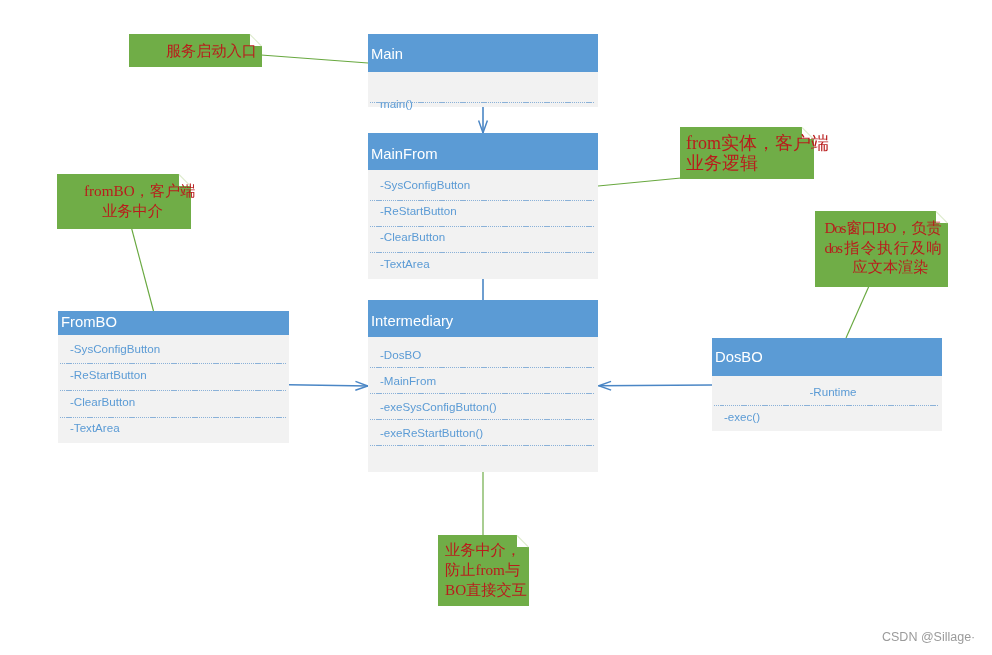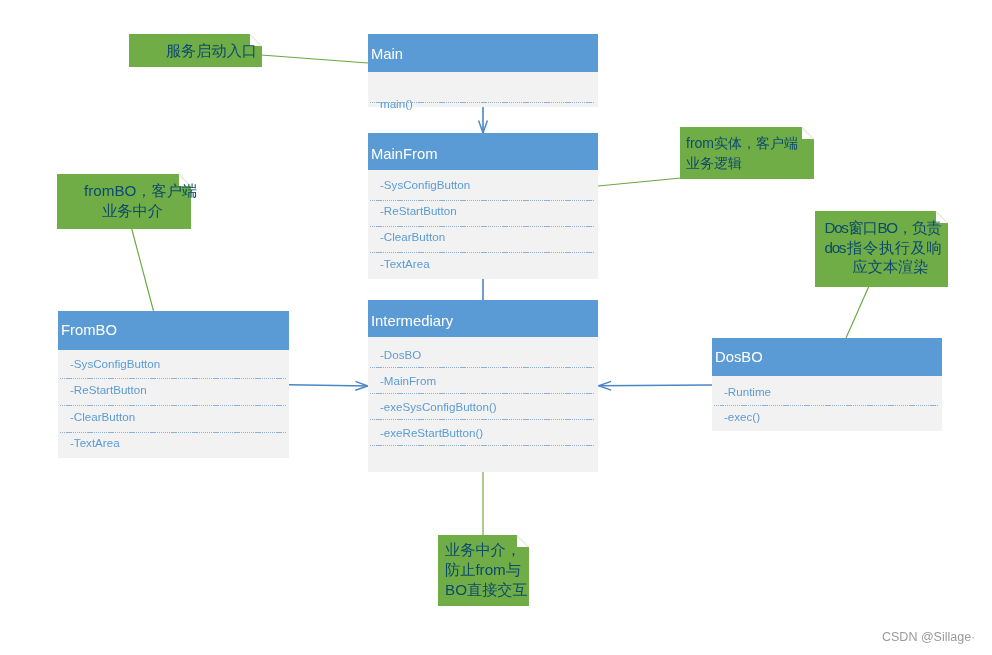--- a/index.html
+++ b/index.html
@@ -13,21 +13,21 @@
             display:flex;align-items:center;}
   .uml .cbody{background:#f2f2f2;box-sizing:border-box;position:relative;}
   .uml .row{color:#5b9bd5;font-size:11.6px;box-sizing:border-box;position:absolute;left:0;right:0;
             display:flex;align-items:center;padding-left:12px;padding-top:3px;}
   .uml .sep{position:absolute;left:2px;right:3px;height:1px;
             background-image:repeating-linear-gradient(to right,#8ab1d8 0 1.25px,rgba(0,0,0,0) 1.25px 2.1px);}
   .note{position:absolute;box-sizing:border-box;}
   .note svg.noteshape{position:absolute;left:0;top:0;}
   .notetext{position:absolute;left:0;top:0;width:100%;height:100%;
             display:flex;flex-direction:column;justify-content:center;
-            color:#0c4a6e;box-sizing:border-box;}
+            color:#b91c1c;box-sizing:border-box;font-family:Liberation Serif, serif;}
   .nline{white-space:nowrap;}
   .tleft{text-align:left;}
   .tright{text-align:right;}
   .tcenter{text-align:center;margin-left:16px;}
   .nolsp{letter-spacing:0px;}
   .tjustify{text-align:justify;text-align-last:justify;}
   .wm{position:absolute;color:#9b9b9b;font-size:12.5px;letter-spacing:0px;}
 </style>
 </head>
 <body>
@@ -105,21 +105,21 @@
       <div class="row" style="top:78.60px;height:27.00px;">
           <span style="position:relative;top:2px;">-exeReStartButton()</span>
         </div>
       <div class="sep" style="top:30px;"></div>
       <div class="sep" style="top:56px;"></div>
       <div class="sep" style="top:82px;"></div>
       <div class="sep" style="top:108px;"></div>
     </div>
   </div>
   <div class="uml" style="left:58px;top:311px;width:231px;height:147.00px;">
-    <div class="hdr" style="height:39px;">
+    <div class="hdr" style="height:24px;">
         <span style="position:relative;top:-1px;left:3px;">FromBO</span>
       </div>
     <div class="cbody" style="height:108.00px;">
       <div class="row" style="top:0.00px;height:27.00px;">
           <span style="position:relative;top:-2px;">-SysConfigButton</span>
         </div>
       <div class="row" style="top:26.60px;height:27.00px;">
           <span style="position:relative;top:-2px;">-ReStartButton</span>
         </div>
       <div class="row" style="top:53.20px;height:27.00px;">
@@ -131,21 +131,21 @@
       <div class="sep" style="top:28px;"></div>
       <div class="sep" style="top:55px;"></div>
       <div class="sep" style="top:82px;"></div>
     </div>
   </div>
   <div class="uml" style="left:712px;top:338px;width:230px;height:93.00px;">
     <div class="hdr" style="height:38px;">
         <span style="position:relative;top:0px;left:3px;">DosBO</span>
       </div>
     <div class="cbody" style="height:55.00px;">
-      <div class="row" style="top:0.00px;height:27.50px;">
+      <div class="row" style="top:0.00px;height:27.50px;justify-content:center;">
           <span style="position:relative;top:0px;">-Runtime</span>
         </div>
       <div class="row" style="top:25.50px;height:27.50px;">
           <span style="position:relative;top:0px;">-exec()</span>
         </div>
       <div class="sep" style="top:29px;"></div>
     </div>
   </div>
   <div class="note" style="left:129px;top:34px;width:133px;height:33px;">
     <svg class="noteshape" width="133" height="33" viewBox="0 0 133 33">
@@ -164,21 +164,21 @@
     <div class="notetext" style="font-size:15.2px;line-height:20px;padding:0px 10px 2px 11px;letter-spacing:0px;">
       <div class="nline tcenter">fromBO，客户端</div>
       <div class="nline tcenter">业务中介</div>
     </div>
   </div>
   <div class="note" style="left:680px;top:127px;width:134px;height:52px;">
     <svg class="noteshape" width="134" height="52" viewBox="0 0 134 52">
       <polygon points="0,0 122,0 122,12 134,12 134,52 0,52" fill="#70ad47"></polygon>
       <path d="M 122 0.5 L 133.4 12" stroke="#dfeccf" stroke-width="1.1" fill="none"></path>
     </svg>
-    <div class="notetext" style="font-size:14px;line-height:20px;padding:0px 6px 1px 6px;letter-spacing:0px;">
+    <div class="notetext" style="font-size:18px;line-height:20px;padding:0px 6px 1px 6px;letter-spacing:0px;">
       <div class="nline tleft">from实体，客户端</div>
       <div class="nline tleft">业务逻辑</div>
     </div>
   </div>
   <div class="note" style="left:815px;top:211px;width:133px;height:76px;">
     <svg class="noteshape" width="133" height="76" viewBox="0 0 133 76">
       <polygon points="0,0 121,0 121,12 133,12 133,76 0,76" fill="#70ad47"></polygon>
       <path d="M 121 0.5 L 132.4 12" stroke="#dfeccf" stroke-width="1.1" fill="none"></path>
     </svg>
     <div class="notetext" style="font-size:15.2px;line-height:19.5px;padding:0px 7.5px 3px 9.5px;letter-spacing:-1.3px;">

